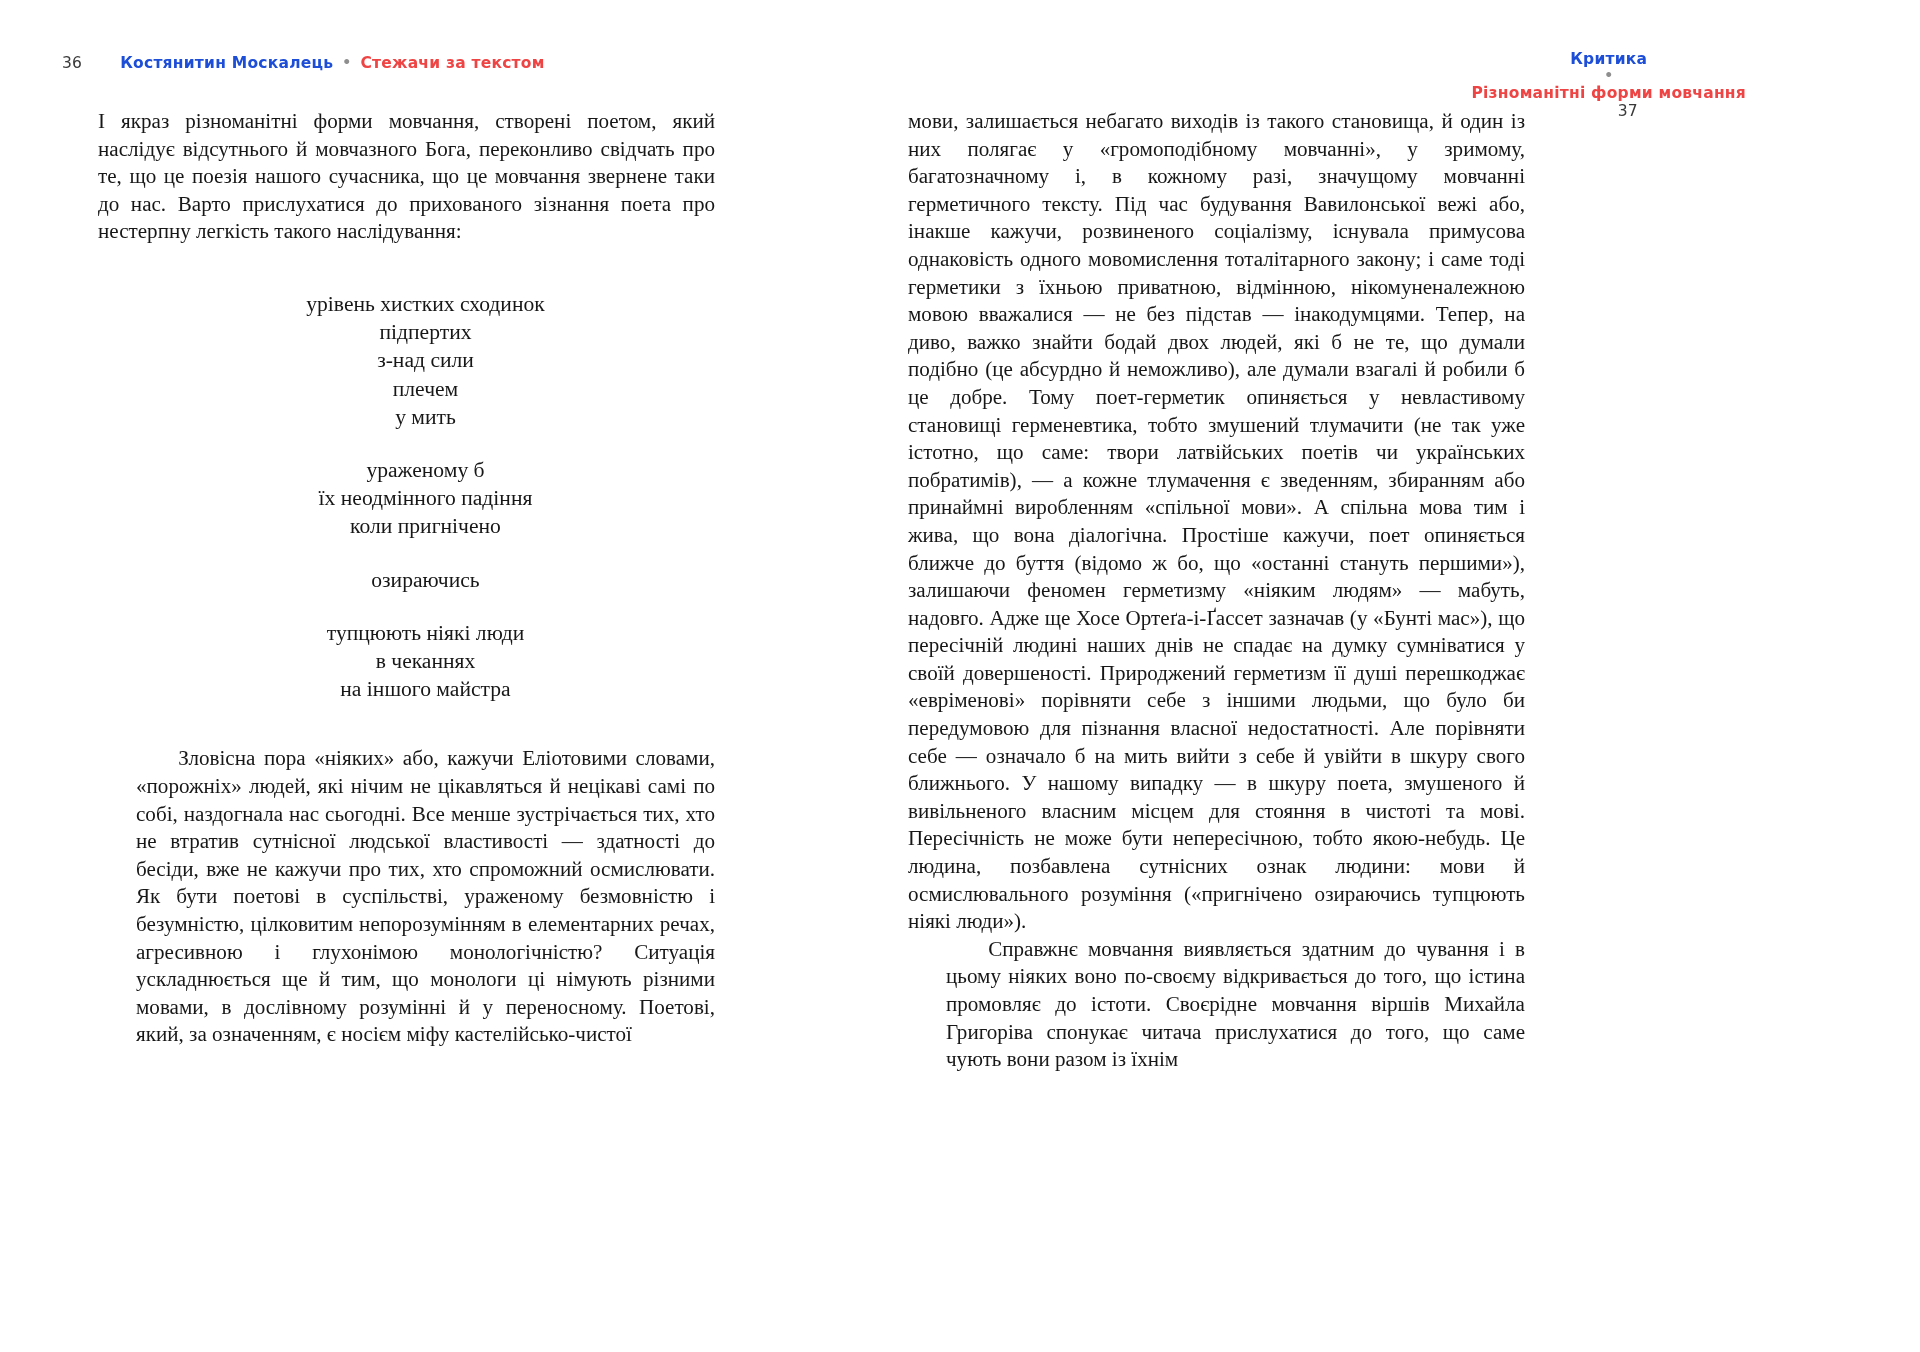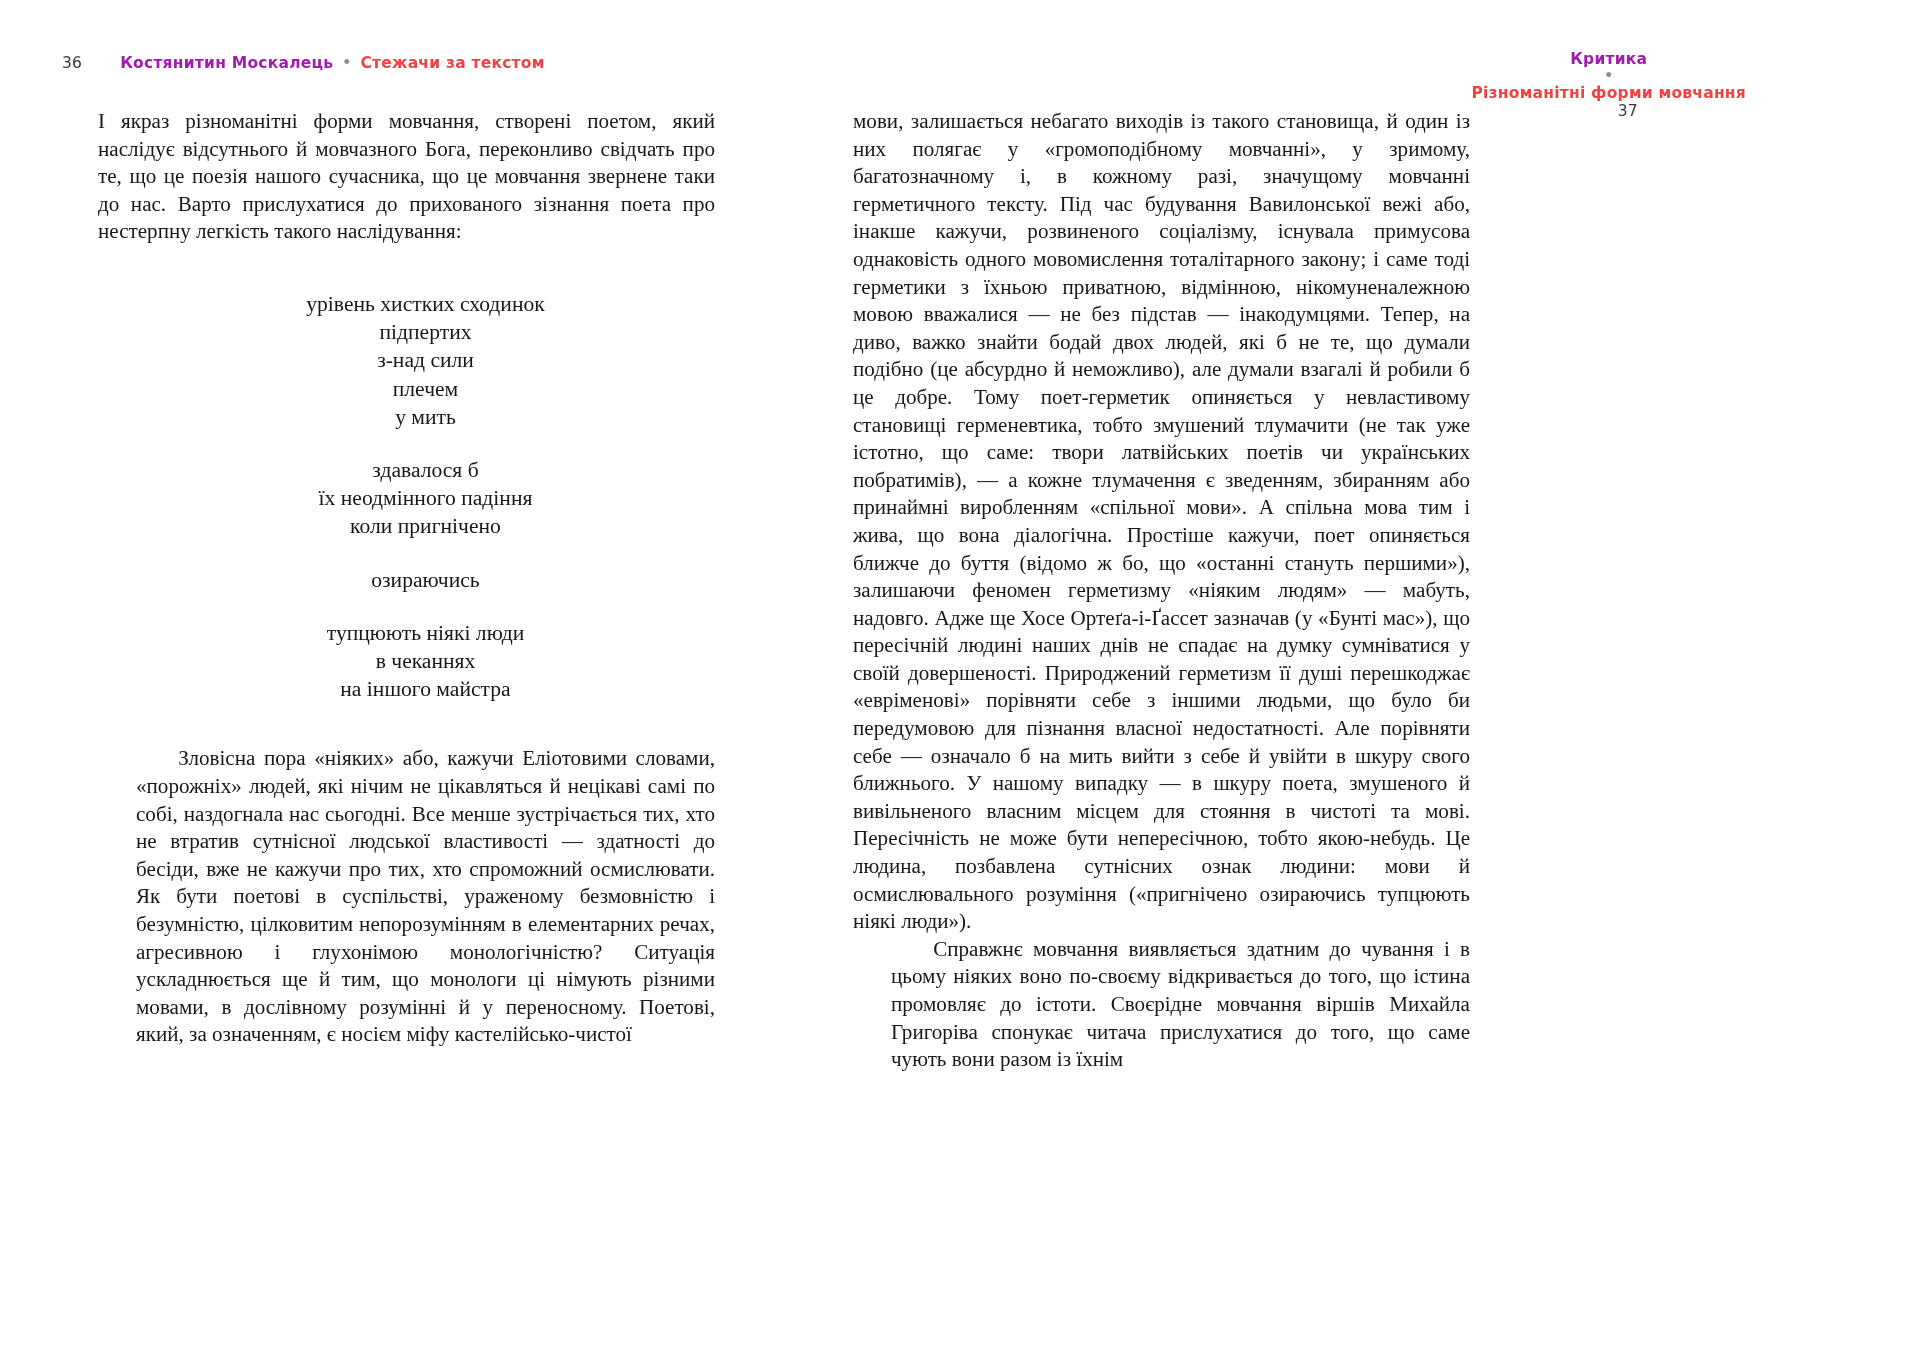--- a/index.html
+++ b/index.html
@@ -45,21 +45,21 @@
     font-family: "DejaVu Sans", "Liberation Sans", sans-serif;
     font-size: 15.5px;
     color: #3a3a3a;
     font-weight: 400;
   }
   .runhead-left .folio  { margin-right: 38px; }
   .runhead-right .folio { margin-left: 38px; }
 
   .rh-strong {
     font-weight: 700;
-    color: #a21caf;
+    color: #1d4ed8;
   }
   .rh-dot {
     display: inline-block;
     margin: 0 9px;
     color: #8e8e8e;
     font-weight: 700;
     position: relative;
     top: -1px;
     font-size: 14px;
   }
@@ -75,21 +75,21 @@
     width: 617px;
     font-size: 21.1px;
     line-height: 27.6px;
     text-align: justify;
     text-justify: inter-word;
     -webkit-hyphens: none;
     hyphens: none;
     color: #171717;
   }
   .col-left  { left: 98px; }
-  .col-right { left: 853px; font-family: Liberation Serif, serif; }
+  .col-right { left: 908px; font-family: Liberation Serif, serif; }
 
   .col p {
     margin: 0;
     text-indent: 0;
   }
   .col p.indent {
     text-indent: 2.0em;
     margin-left: 38px;
   }
   .col p + p {
@@ -141,21 +141,21 @@
 
     <div class="verse">
       <div class="stanza">
         <span class="vline">урівень хистких сходинок</span>
         <span class="vline">підпертих</span>
         <span class="vline">з-над сили</span>
         <span class="vline">плечем</span>
         <span class="vline">у мить</span>
       </div>
       <div class="stanza">
-        <span class="vline">здавалося б</span>
+        <span class="vline">ураженому б</span>
         <span class="vline">їх неодмінного падіння</span>
         <span class="vline">коли пригнічено</span>
       </div>
       <div class="stanza">
         <span class="vline">озираючись</span>
       </div>
       <div class="stanza">
         <span class="vline">тупцюють ніякі люди</span>
         <span class="vline">в чеканнях</span>
         <span class="vline">на іншого майстра</span>

